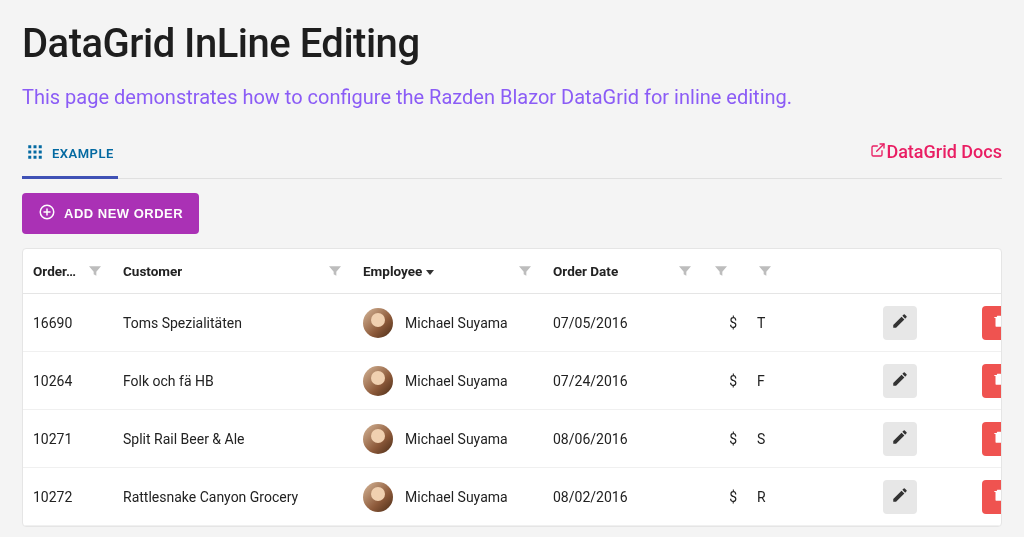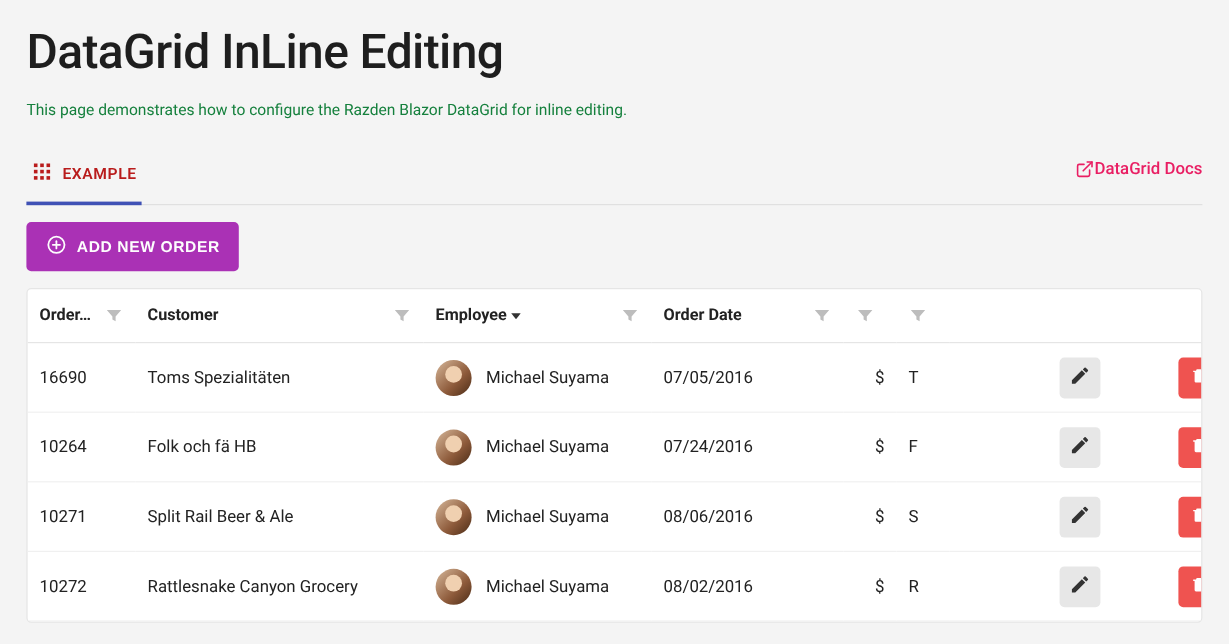--- a/index.html
+++ b/index.html
@@ -14,22 +14,22 @@
     width: 1024px;
   }
   h1.title {
     font-size: 40px;
     font-weight: 500;
     letter-spacing: -0.5px;
     color: #1e1e1e;
     margin-bottom: 18px;
   }
   p.subtitle {
-    font-size: 13px;
-    color: #15803d;
+    font-size: 20px;
+    color: #8b5cf6;
     margin-bottom: 24px;
   }
   .tabs-row {
     display: flex;
     justify-content: space-between;
     align-items: center;
     border-bottom: 1px solid #e0e0e0;
     margin-bottom: 14px;
   }
   .tabs {
@@ -44,30 +44,30 @@
     text-transform: uppercase;
     font-weight: 600;
     font-size: 13px;
     letter-spacing: 0.5px;
     color: #555;
     cursor: pointer;
     border-bottom: 3px solid transparent;
     margin-bottom: -1px;
   }
   .tab.active {
-    color: #b91c1c;
+    color: #0369a1;
     border-bottom-color: #3f51b5;
   }
   .tab svg { width: 18px; height: 18px; }
   .docs-link {
     display: flex;
-    align-items: flex-start;
+    align-items: flex-end;
     gap: 0;
     color: #e91e63;
-    font-size: 14px;
+    font-size: 18px;
     font-weight: 500;
     cursor: pointer;
     padding-bottom: 8px;
   }
   .docs-link svg { width: 16px; height: 16px; }
   .add-btn {
     display: inline-flex;
     align-items: center;
     gap: 8px;
     background: #a21caf;

